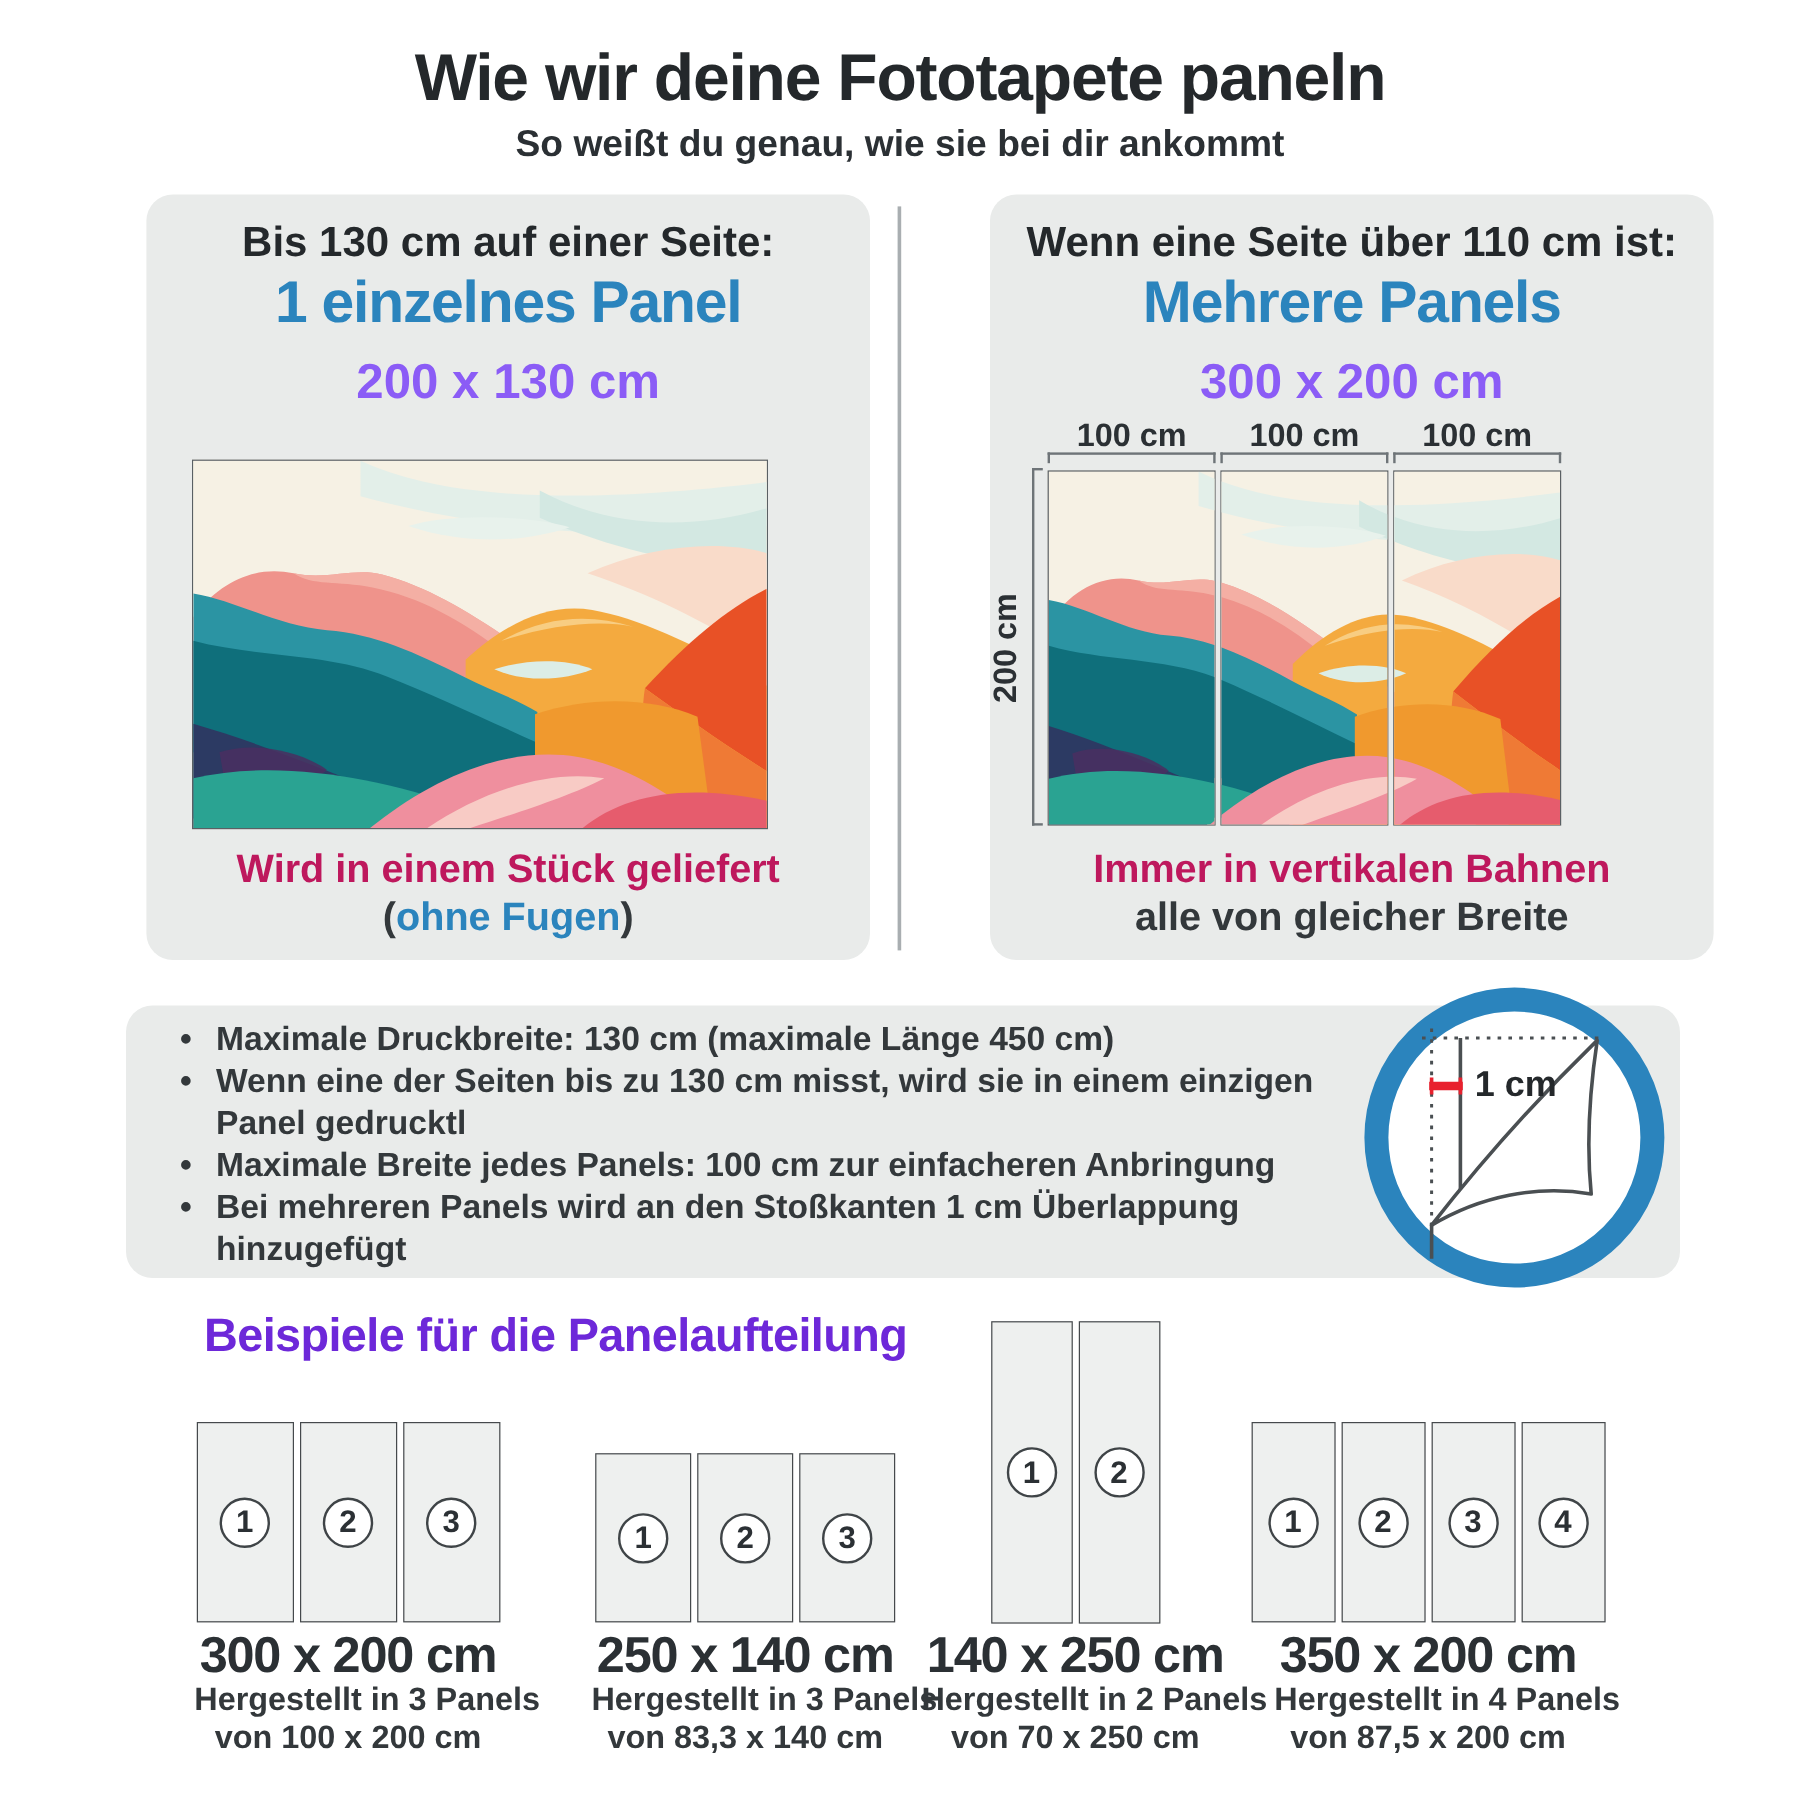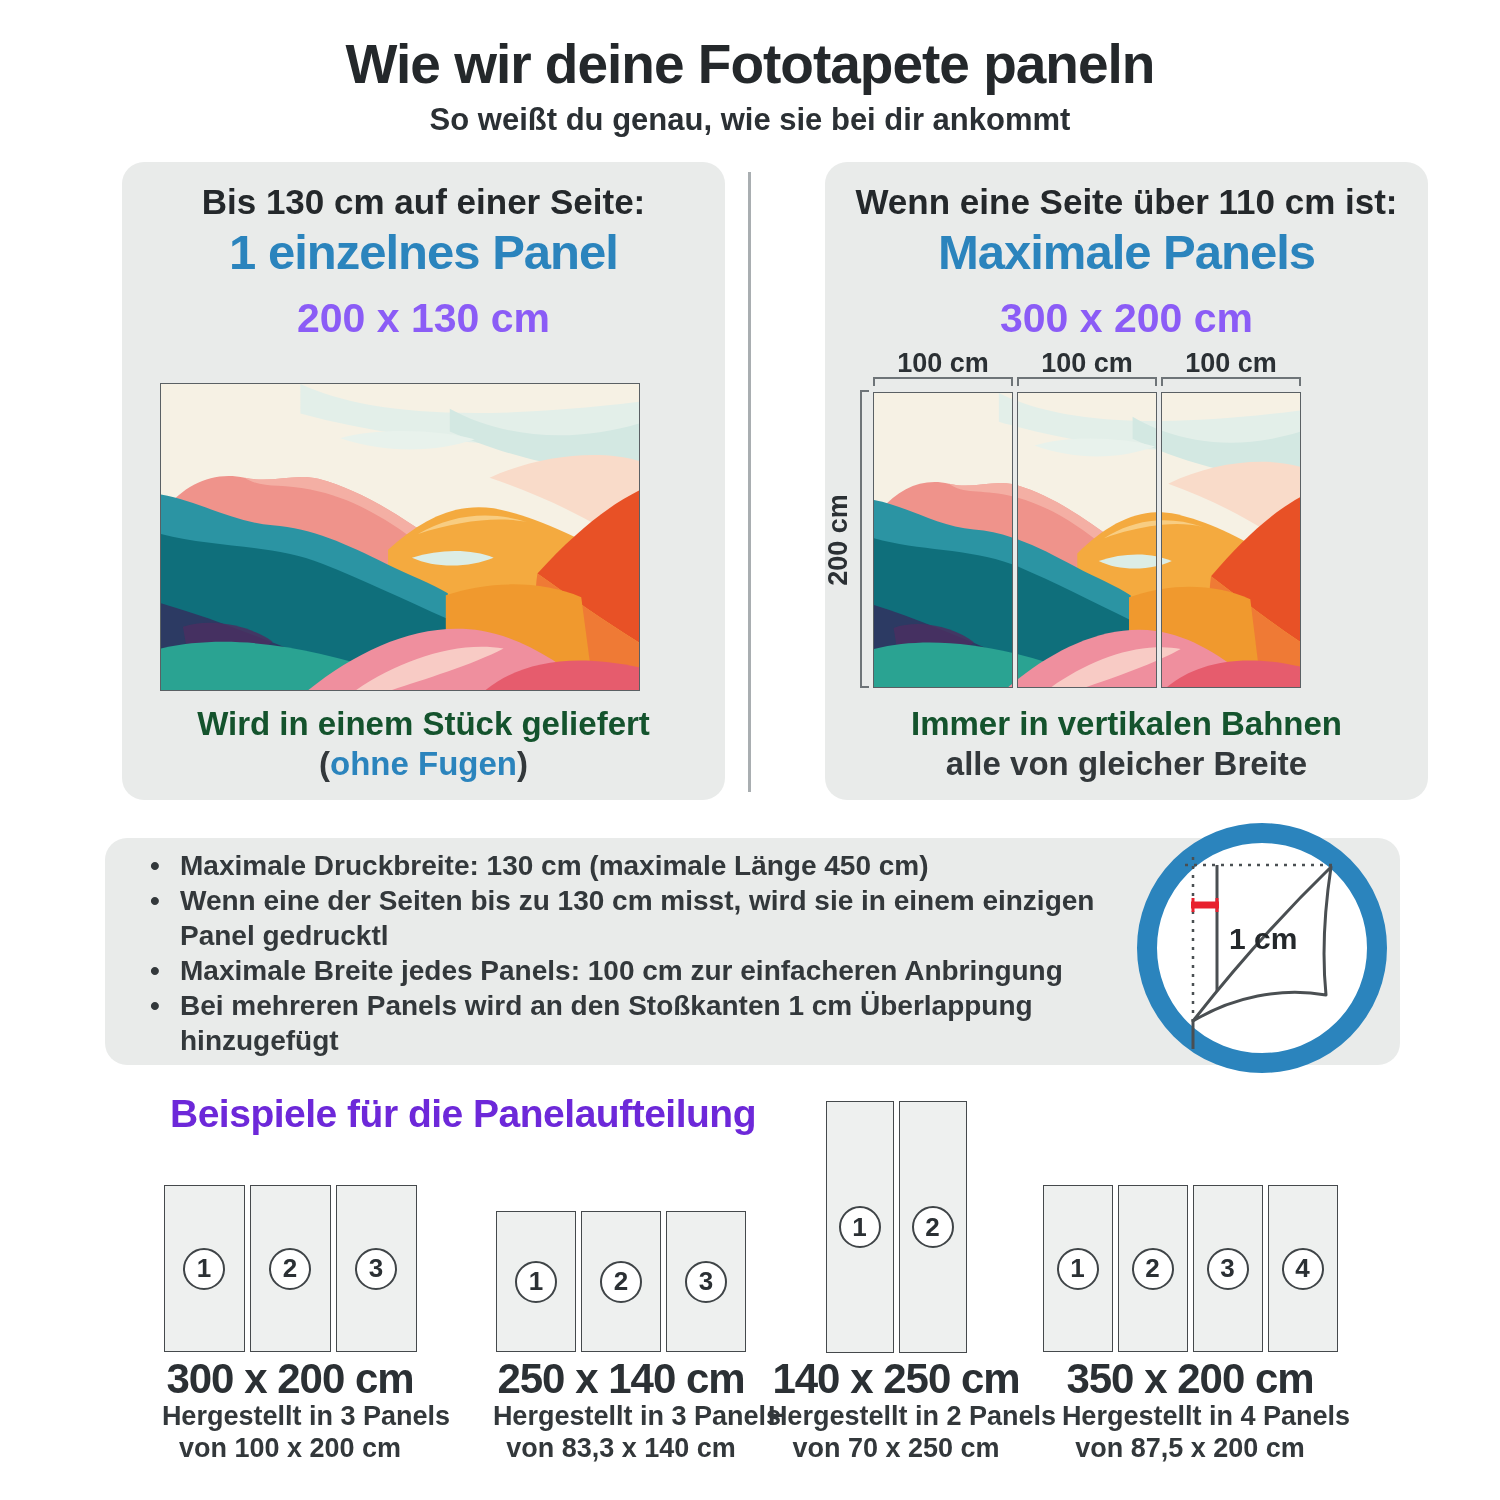--- a/index.html
+++ b/index.html
@@ -11,21 +11,21 @@
   .title{left:0;right:0;top:32px;font-size:55px;font-weight:700;letter-spacing:-1px;color:#24282b;}
   .subtitle{left:0;right:0;top:102px;font-size:31px;font-weight:700;color:#2b3034;}
   
   .card{top:162px;width:603px;height:638px;background:#e9ebea;border-radius:22px;}
   .card.left{left:122px;}
   .card.right{left:825px;}
   .divider{left:748px;top:172px;width:3px;height:620px;background:#a9aeb1;}
   .cond{left:0;right:0;top:20px;font-size:35px;font-weight:700;color:#24282b;}
   .headline{left:0;right:0;top:62px;font-size:49px;font-weight:700;letter-spacing:-1px;color:#2b84bd;}
   .size{left:0;right:0;top:133px;font-size:41px;font-weight:700;color:#8b5cf6;}
-  .delivery1{left:0;right:0;top:543px;font-size:33px;font-weight:700;color:#14532d;}
+  .delivery1{left:0;right:0;top:543px;font-size:33px;font-weight:700;color:#be185d;}
   .delivery2{left:0;right:0;top:583px;font-size:33px;font-weight:700;color:#33383b;}
   .blue{color:#2b84bd;}
   
   .art-frame{left:38px;top:221px;width:480px;height:308px;border:1px solid #5a6064;box-sizing:border-box;background:#f6f1e4;}
   .art-frame svg{display:block;width:100%;height:100%;}
   
   .wlabel{top:186px;width:140px;font-size:27px;font-weight:700;color:#2b3034;}
   .wl0{left:48px;} .wl1{left:192px;} .wl2{left:336px;}
   .hbracket{top:215px;width:140px;height:9px;border-top:2.5px solid #6e7478;border-left:2.5px solid #6e7478;border-right:2.5px solid #6e7478;box-sizing:border-box;}
   .hb0{left:48px;} .hb1{left:192px;} .hb2{left:336px;}
@@ -35,21 +35,21 @@
   .rp0{left:48px;} .rp1{left:192px;} .rp2{left:336px;}
   .rpanel svg{position:absolute;top:0;width:428px;height:296px;}
   .rp0 svg{left:0;} .rp1 svg{left:-144px;} .rp2 svg{left:-288px;}
   
   .infobox{left:105px;top:838px;width:1295px;height:227px;background:#e9ebea;border-radius:22px;}
   .bullets{left:150px;top:848px;width:1010px;margin:0;padding:0;list-style:none;font-size:28px;font-weight:700;color:#33383b;line-height:35px;}
   .bullets li{padding-left:30px;}
   .bullets li::before{content:"\2022";display:inline-block;width:30px;margin-left:-30px;color:#33383b;}
   .circle{left:1137px;top:823px;width:250px;height:250px;box-sizing:border-box;border:20px solid #2b84bd;border-radius:50%;background:#ffffff;}
   .circle svg{position:absolute;left:16px;top:0px;}
-  .overlap-label{position:absolute;left:72px;top:44px;font-size:30px;font-weight:700;color:#24282b;margin-top:35px;}
+  .overlap-label{position:absolute;left:72px;top:44px;font-size:30px;font-weight:700;color:#24282b;}
   
   .ex-heading{left:170px;top:1092px;font-size:39px;font-weight:700;letter-spacing:-0.5px;color:#6d28d9;}
   .exgroup{top:1095px;width:320px;height:380px;}
   .g1{left:130px;} .g2{left:461px;} .g3{left:736px;} .g4{left:1030px;}
   .ex-row{position:absolute;left:0;right:0;display:flex;justify-content:center;gap:5px;}
   .g1 .ex-row{top:90px;} .g2 .ex-row{top:116px;} .g3 .ex-row{top:6px;} .g4 .ex-row{top:90px;}
   .expanel{background:#eef0ef;border:1.5px solid #45494c;box-sizing:border-box;display:flex;align-items:center;justify-content:center;}
   .g1 .expanel{width:81px;height:167px;}
   .g2 .expanel{width:80px;height:141px;}
   .g3 .expanel{width:68px;height:252px;}
@@ -103,21 +103,21 @@
         </svg>
     </div>
     <div class="abs delivery1 ctr">Wird in einem Stück geliefert</div>
     <div class="abs delivery2 ctr"><span>(</span><span class="blue">ohne Fugen</span><span>)</span></div>
   </div>
 
   <div class="abs divider"></div>
 
   <div class="abs card right">
     <div class="abs cond ctr">Wenn eine Seite über 110 cm ist:</div>
-    <div class="abs headline ctr">Maximale Panels</div>
+    <div class="abs headline ctr">Mehrere Panels</div>
     <div class="abs size ctr">300 x 200 cm</div>
 
     <div class="abs wlabel wl0 ctr">100 cm</div>
     <div class="abs wlabel wl1 ctr">100 cm</div>
     <div class="abs wlabel wl2 ctr">100 cm</div>
     <div class="abs hbracket hb0"></div>
     <div class="abs hbracket hb1"></div>
     <div class="abs hbracket hb2"></div>
     <div class="abs vbracket"></div>
     <div class="abs hlabel">200 cm</div>

